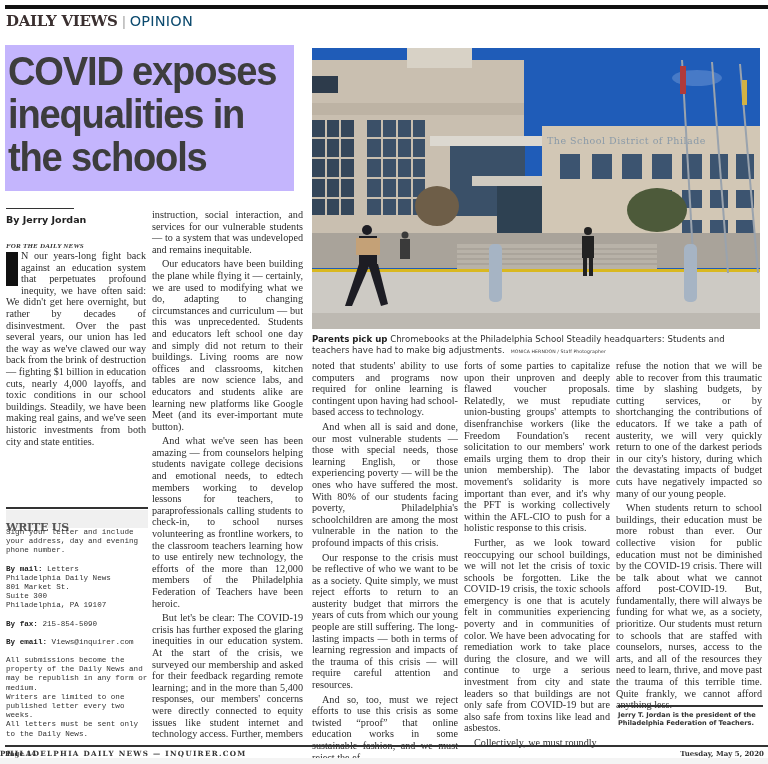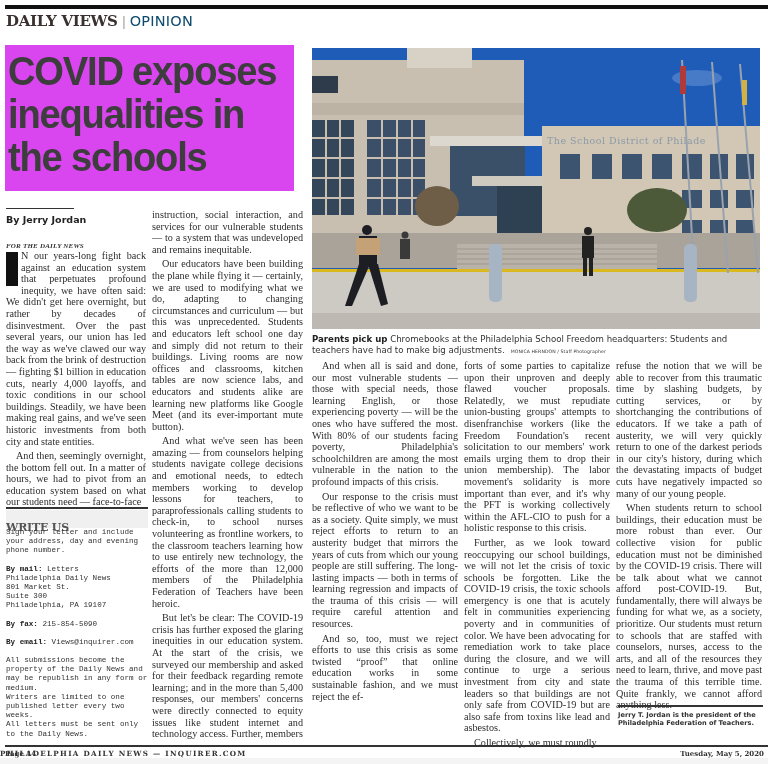--- a/index.html
+++ b/index.html
@@ -4,21 +4,21 @@
 <style>
   * { box-sizing: border-box; margin: 0; padding: 0; }
   html, body { width: 768px; height: 764px; background: #ffffff; overflow: hidden; }
   body { position: relative; font-family: "DejaVu Serif", serif; color: #2a2a2a; }
 
   .top-rule { position: absolute; left: 5px; top: 5px; width: 763px; height: 4px; background: #111; }
   .section-head { position: absolute; left: 6px; top: 12px; font-family: "DejaVu Serif", serif; font-weight: bold; font-size: 15px; letter-spacing: -0.3px; color: #3b3030; white-space: nowrap; }
   .section-head .sep { color: #999; font-weight: normal; margin: 0 4px; font-size: 13px; }
   .section-head .opinion { font-family: "DejaVu Sans", sans-serif; color: #0c4a6e; font-weight: normal; font-size: 14.5px; letter-spacing: 0.2px; }
 
-  .headline-box { position: absolute; left: 5px; top: 45px; width: 289px; height: 146px; background: #d946ef; padding: 5px 0 0 3px; }
+  .headline-box { position: absolute; left: 5px; top: 45px; width: 289px; height: 146px; background: #c4b5fd; padding: 5px 0 0 3px; }
   .headline { font-family: "Liberation Sans", sans-serif; font-weight: bold; font-size: 41px; line-height: 43px; color: #3d3d3d; letter-spacing: -1.3px; transform: scaleX(0.93); transform-origin: left top; white-space: nowrap; }
 
   .byline-rule { position: absolute; left: 6px; top: 208px; width: 68px; height: 1px; background: #333; }
   .byline { position: absolute; left: 6px; top: 214px; font-family: "DejaVu Sans", sans-serif; font-weight: bold; font-size: 9.5px; color: #222; }
   .byline-sub { position: absolute; left: 6px; top: 228px; font-family: "Liberation Serif", serif; font-style: italic; font-weight: bold; font-size: 7px; color: #333; letter-spacing: 0.2px; margin-top: 14px; }
 
   .col { position: absolute; font-family: "Liberation Serif", serif; font-size: 10.2px; line-height: 11.6px; color: #2c2c2c; text-align: justify; }
   .col p { text-indent: 10px; margin-bottom: 3px; }
   .col p.noindent { text-indent: 0; }
   .col1 { left: 6px; top: 250px; width: 140px; }
@@ -65,21 +65,20 @@
     <div>the schools</div>
   </div>
 </div>
 
 <div class="byline-rule"></div>
 <div class="byline">By Jerry Jordan</div>
 <div class="byline-sub">FOR THE DAILY NEWS</div>
 
 <div class="col col1">
   <p class="noindent"><span class="dropcap"></span><span>N our years-long fight back against an education system that perpetuates profound inequity, we have often said: We didn't get here overnight, but rather by decades of disinvestment. Over the past several years, our union has led the way as we've clawed our way back from the brink of destruction — fighting $1 billion in education cuts, nearly 4,000 layoffs, and toxic conditions in our school buildings. Steadily, we have been making real gains, and we've seen historic investments from both city and state entities.</span></p>
-  <p>And then, seemingly overnight, the bottom fell out. In a matter of hours, we had to pivot from an education system based on what our students need — face-to-face</p>
 </div>
 
 <div class="write-rule"></div>
 <div class="write-box"></div>
 <div class="write-title">WRITE US</div>
 <div class="write-body">
   <div class="blk">Sign your letter and include your address, day and evening phone number.</div>
   <div class="blk">
     <b>By mail:</b> <span>Letters</span><br>
     <span>Philadelphia Daily News</span><br>
@@ -193,24 +192,25 @@
         <rect x="277" y="210" width="4" height="18"></rect>
     </g>
     <g fill="#3a3a3a">
       <circle cx="93" cy="187" r="3.5"></circle>
         <rect x="88" y="191" width="10" height="20"></rect>
     </g>
   </svg>
 </div>
 
 <div class="caption">
-  <b>Parents pick up</b> <span>Chromebooks at the Philadelphia School Freedom headquarters: Students and teachers have had to make big adjustments.</span><span class="credit">MONICA HERNDON / Staff Photographer</span>
+  <b>Parents pick up</b> <span>Chromebooks at the Philadelphia School Steadily headquarters: Students and teachers have had to make big adjustments.</span><span class="credit">MONICA HERNDON / Staff Photographer</span>
 </div>
 
 <div class="col col3">
+  <p class="noindent">noted that students' ability to use computers and programs now required for online learning is contingent upon having had school-based access to technology.</p>
   <p>And when all is said and done, our most vulnerable students — those with special needs, those learning English, or those experiencing poverty — will be the ones who have suffered the most. With 80% of our students facing poverty, Philadelphia's schoolchildren are among the most vulnerable in the nation to the profound impacts of this crisis.</p>
   <p>Our response to the crisis must be reflective of who we want to be as a society. Quite simply, we must reject efforts to return to an austerity budget that mirrors the years of cuts from which our young people are still suffering. The long-lasting impacts — both in terms of learning regression and impacts of the trauma of this crisis — will require careful attention and resources.</p>
   <p>And so, too, must we reject efforts to use this crisis as some twisted “proof” that online education works in some sustainable fashion, and we must reject the ef-</p>
 </div>
 
 <div class="col col4">
   <p class="noindent">forts of some parties to capitalize upon their unproven and deeply flawed voucher proposals. Relatedly, we must repudiate union-busting groups' attempts to disenfranchise workers (like the Freedom Foundation's recent solicitation to our members' work emails urging them to drop their union membership). The labor movement's solidarity is more important than ever, and it's why the PFT is working collectively within the AFL-CIO to push for a holistic response to this crisis.</p>
   <p>Further, as we look toward reoccupying our school buildings, we will not let the crisis of toxic schools be forgotten. Like the COVID-19 crisis, the toxic schools emergency is one that is acutely felt in communities experiencing poverty and in communities of color. We have been advocating for remediation work to take place during the closure, and we will continue to urge a serious investment from city and state leaders so that buildings are not only safe from COVID-19 but are also safe from toxins like lead and asbestos.</p>
   <p>Collectively, we must roundly</p>
 </div>

